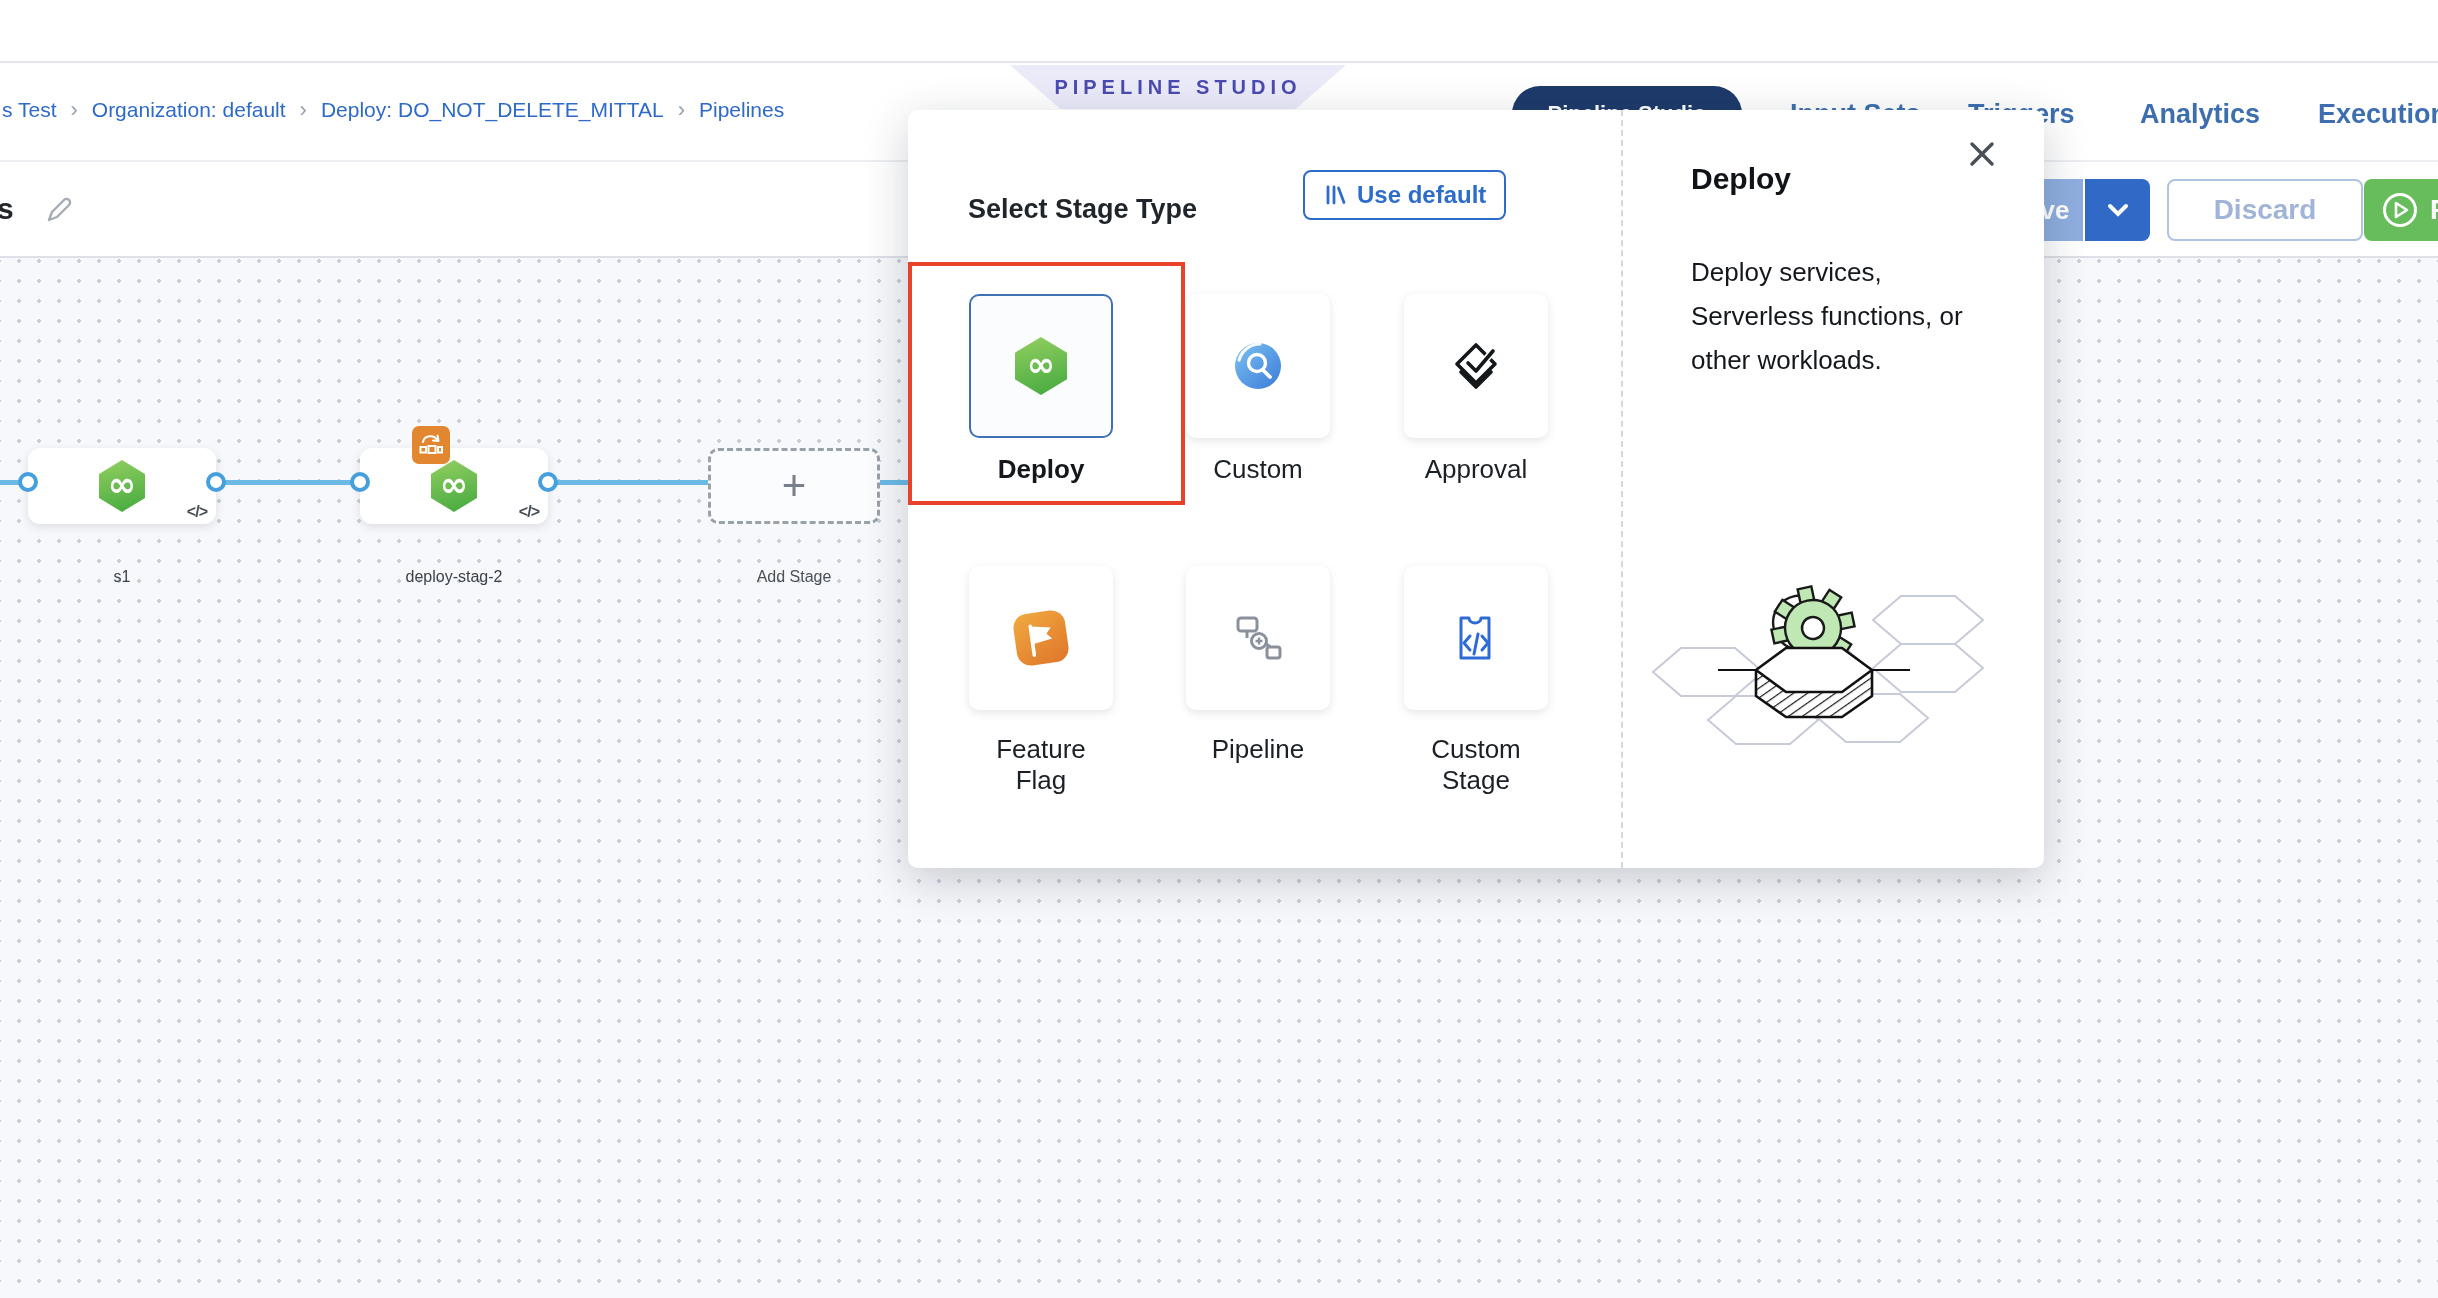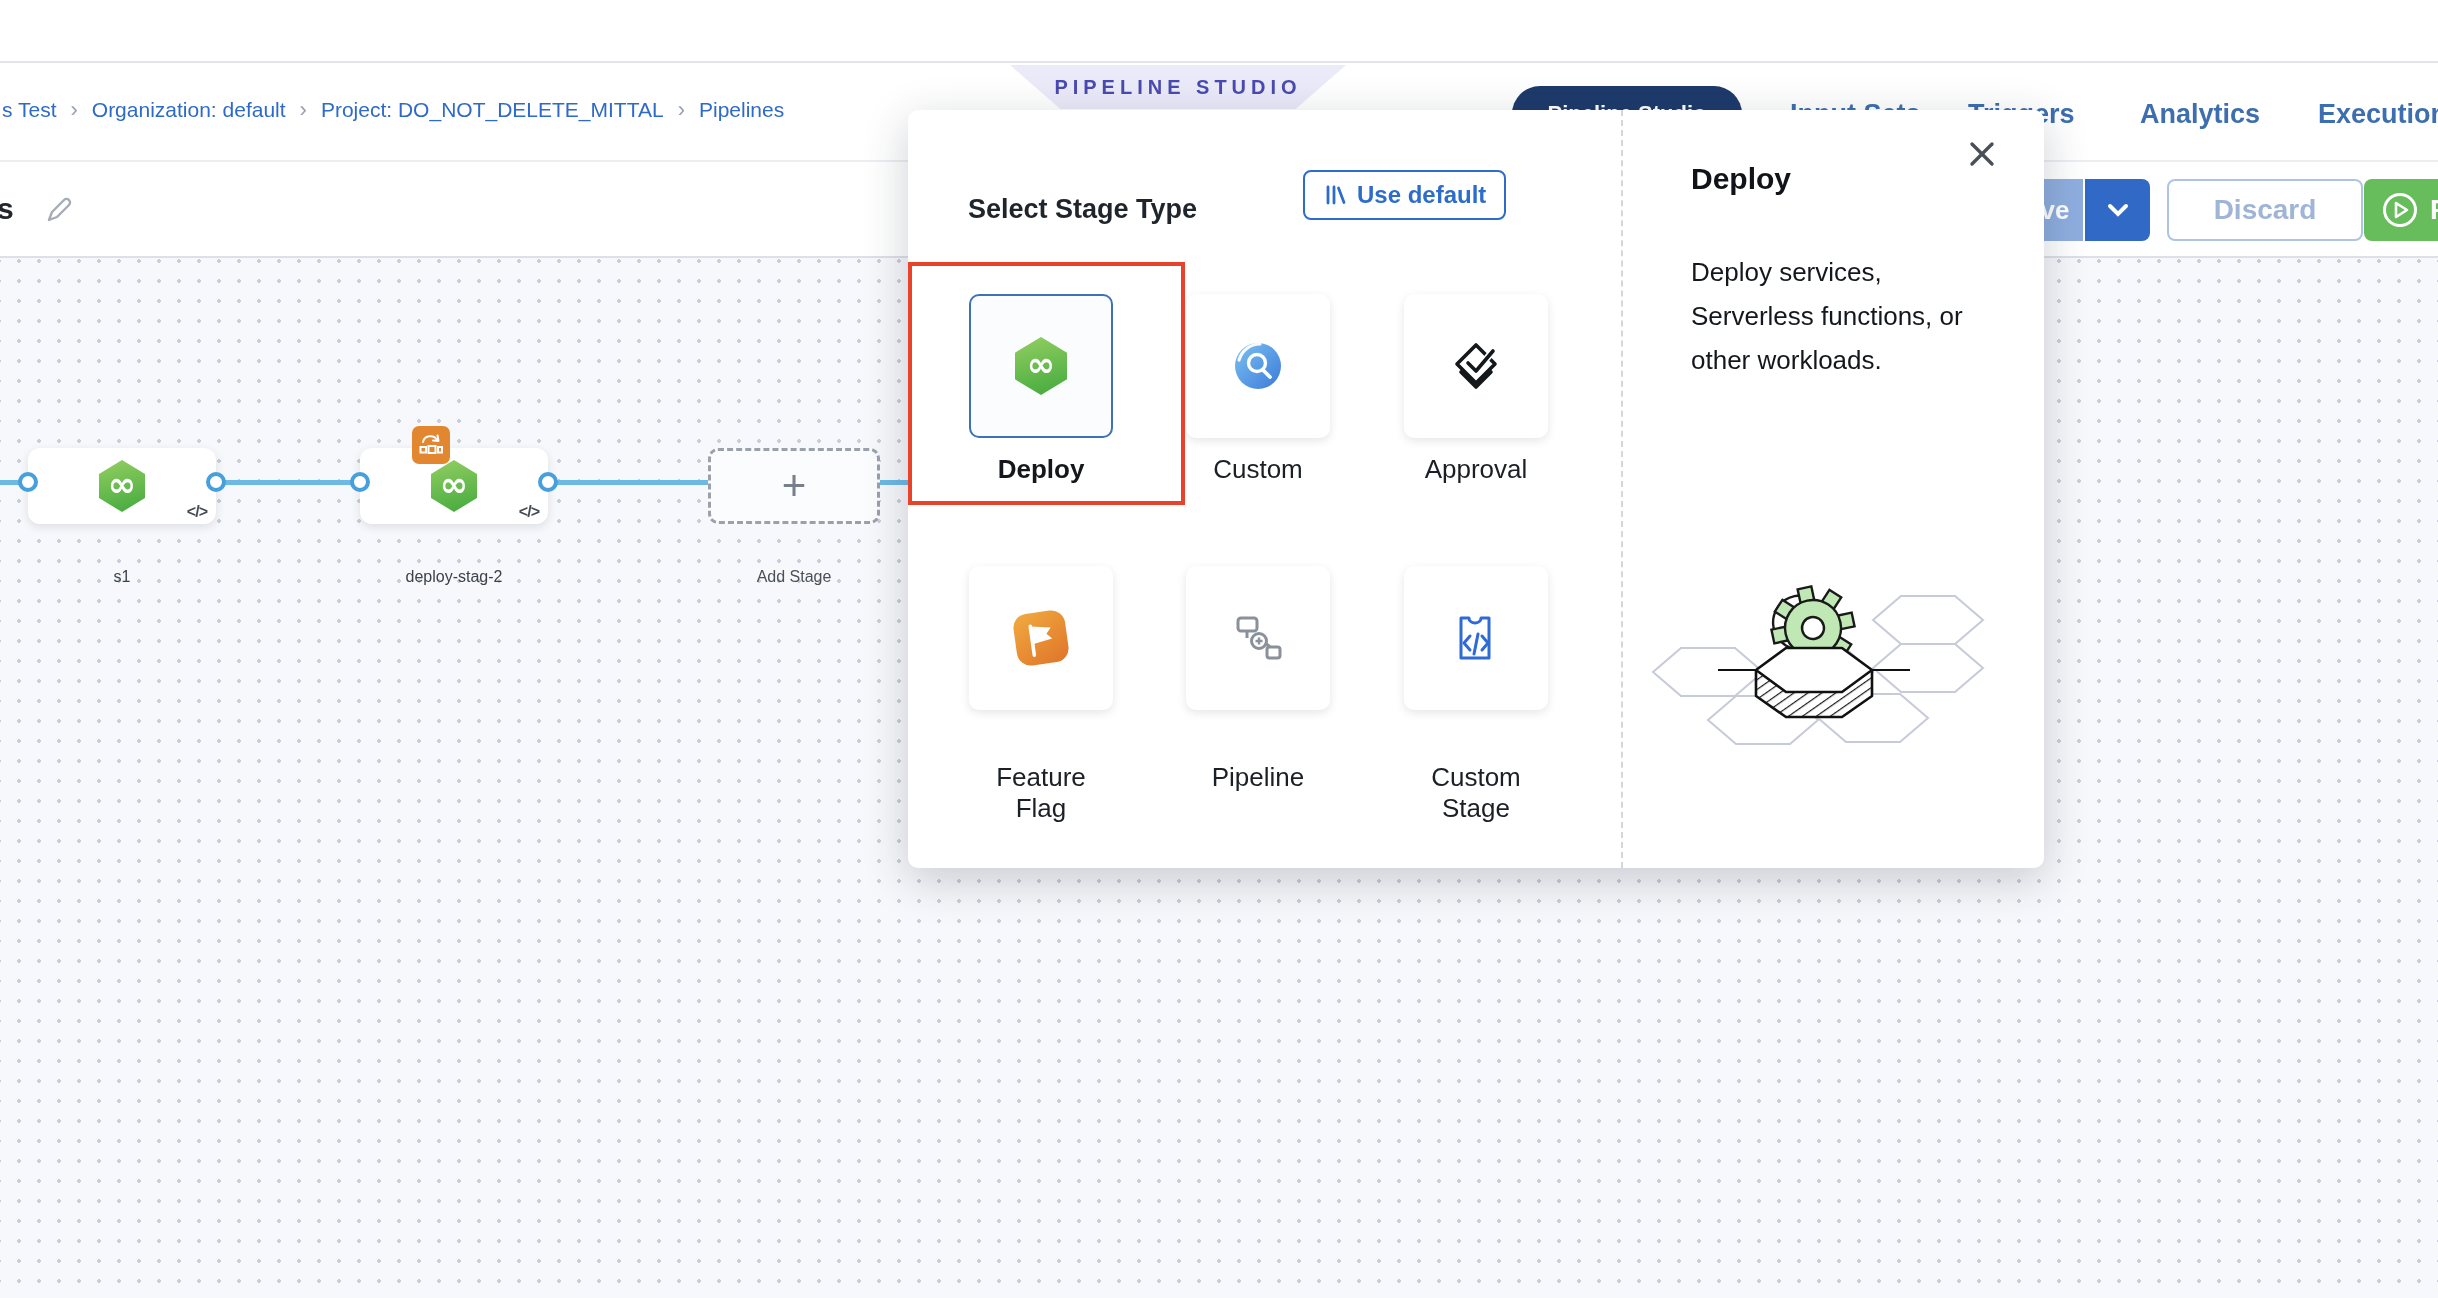--- a/index.html
+++ b/index.html
@@ -78,21 +78,21 @@
             border-radius:8px; color:#2E6CCB; font-size:24px; font-weight:600; display:flex; align-items:center;
             gap:10px; background:#fff; }
   .close-x { position:absolute; left:1058px; top:28px; width:32px; height:32px; cursor:pointer; }
 
   .tile { position:absolute; width:144px; height:144px; background:#fff; border-radius:10px;
           box-shadow:0 3px 9px rgba(96,97,112,0.16); display:flex; align-items:center; justify-content:center; }
   .tile.selected { background:#FAFCFE; border:2px solid #3E72B4; box-shadow:none; }
   .t-c1 { left:61px; }  .t-c2 { left:278px; } .t-c3 { left:496px; }
   .t-r1 { top:184px; }  .t-r2 { top:456px; }
   .tile-label { position:absolute; width:144px; text-align:center; font-size:26px; color:#1B2026; line-height:31px; }
-  .tl-r1 { top:344px; } .tl-r2 { top:652px; }
+  .tl-r1 { top:344px; } .tl-r2 { top:624px; }
   .tile-label.bold { font-weight:700; color:#14181D; }
   .tile-label .wrap { display:block; margin:0 auto; width:112px; }
 
   .hexagon.tile-hex { position:static; width:52px; height:58px; }
   .flag-sq { width:52px; height:52px; border-radius:14px; transform:rotate(-8deg);
              background:linear-gradient(150deg,#F0A83F 5%,#E0772B 95%);
              display:flex; align-items:center; justify-content:center; }
 
   .red-rect { position:absolute; left:908px; top:262px; width:277px; height:243px; border:4px solid #E8432A;
             z-index:30; pointer-events:none; }
@@ -109,21 +109,21 @@
 
   <div class="topbar"></div>
   <div class="studio-badge">PIPELINE STUDIO</div>
   <div class="row-border-1"></div>
 
   <div class="breadcrumb">
     <span>s Test</span>
     <span class="sep">›</span>
     <span>Organization: default</span>
     <span class="sep">›</span>
-    <span>Project: DO_NOT_DELETE_MITTAL</span>
+    <span>Deploy: DO_NOT_DELETE_MITTAL</span>
     <span class="sep">›</span>
     <span>Pipelines</span>
   </div>
 
   <div class="tab-pill">Pipeline Studio</div>
   <div class="nav-tab tab-inputsets">Input Sets</div>
   <div class="nav-tab tab-triggers">Triggers</div>
   <div class="nav-tab tab-analytics">Analytics</div>
   <div class="nav-tab tab-executions">Execution History</div>
 

